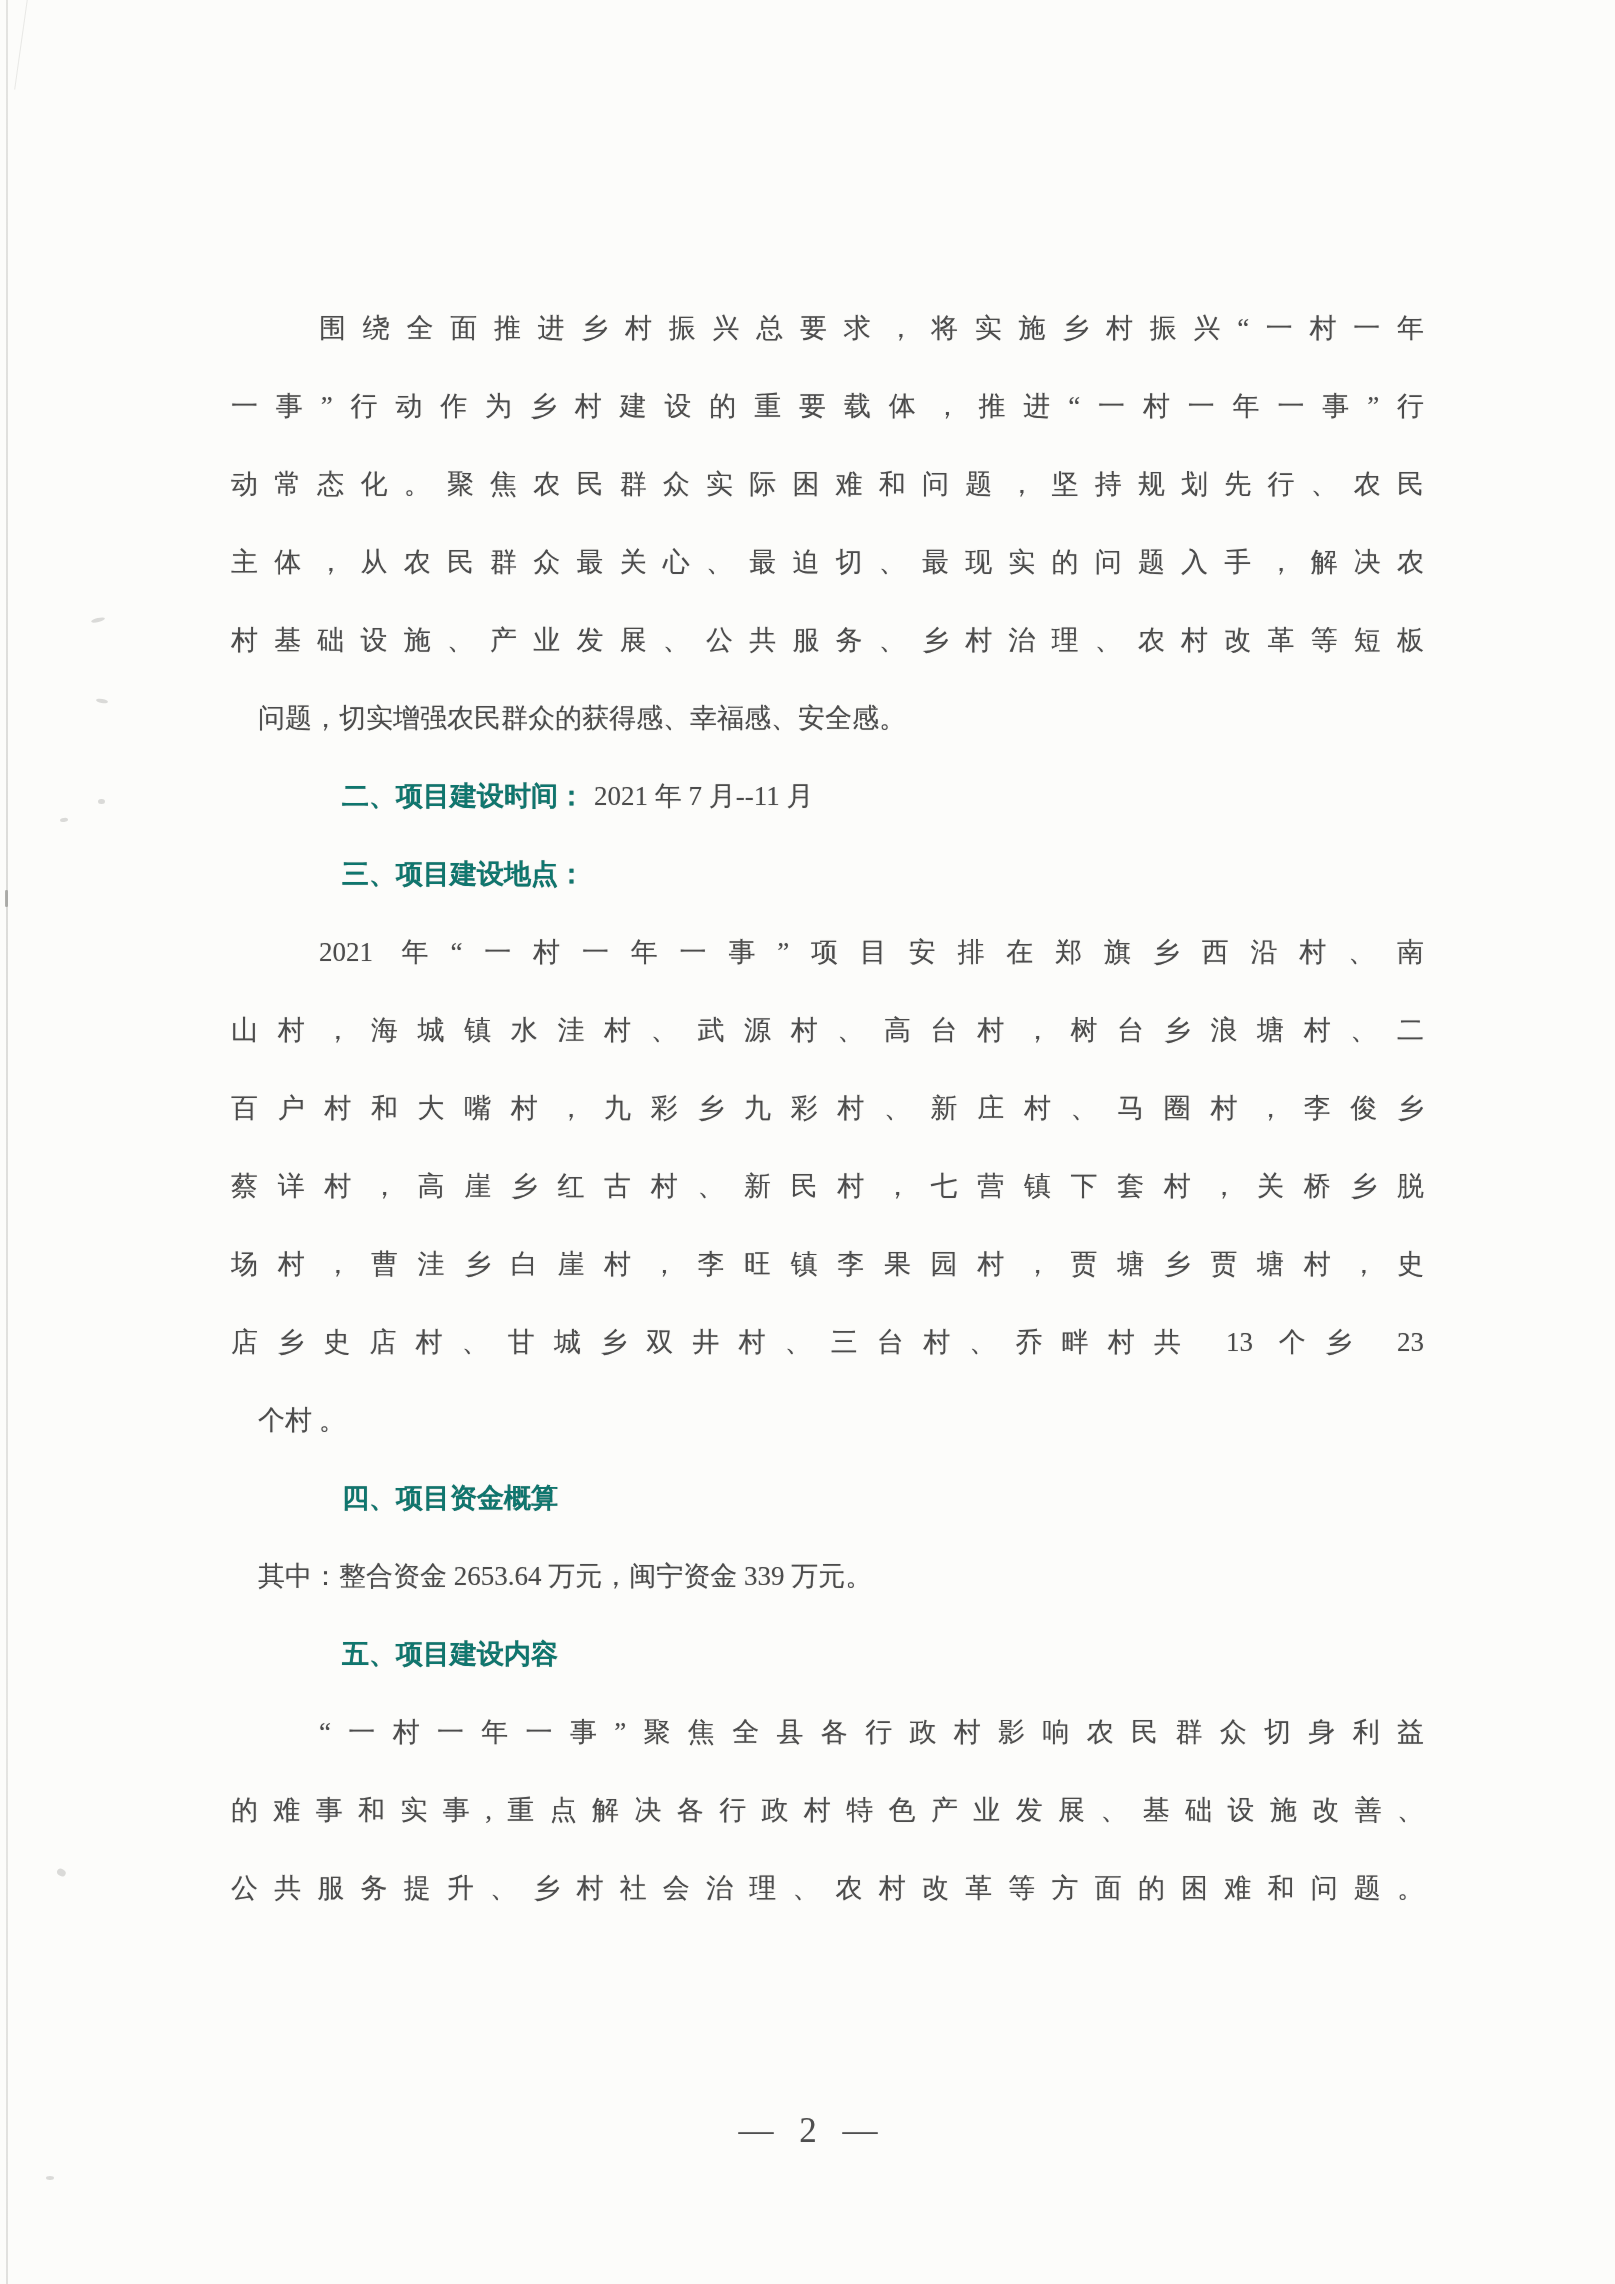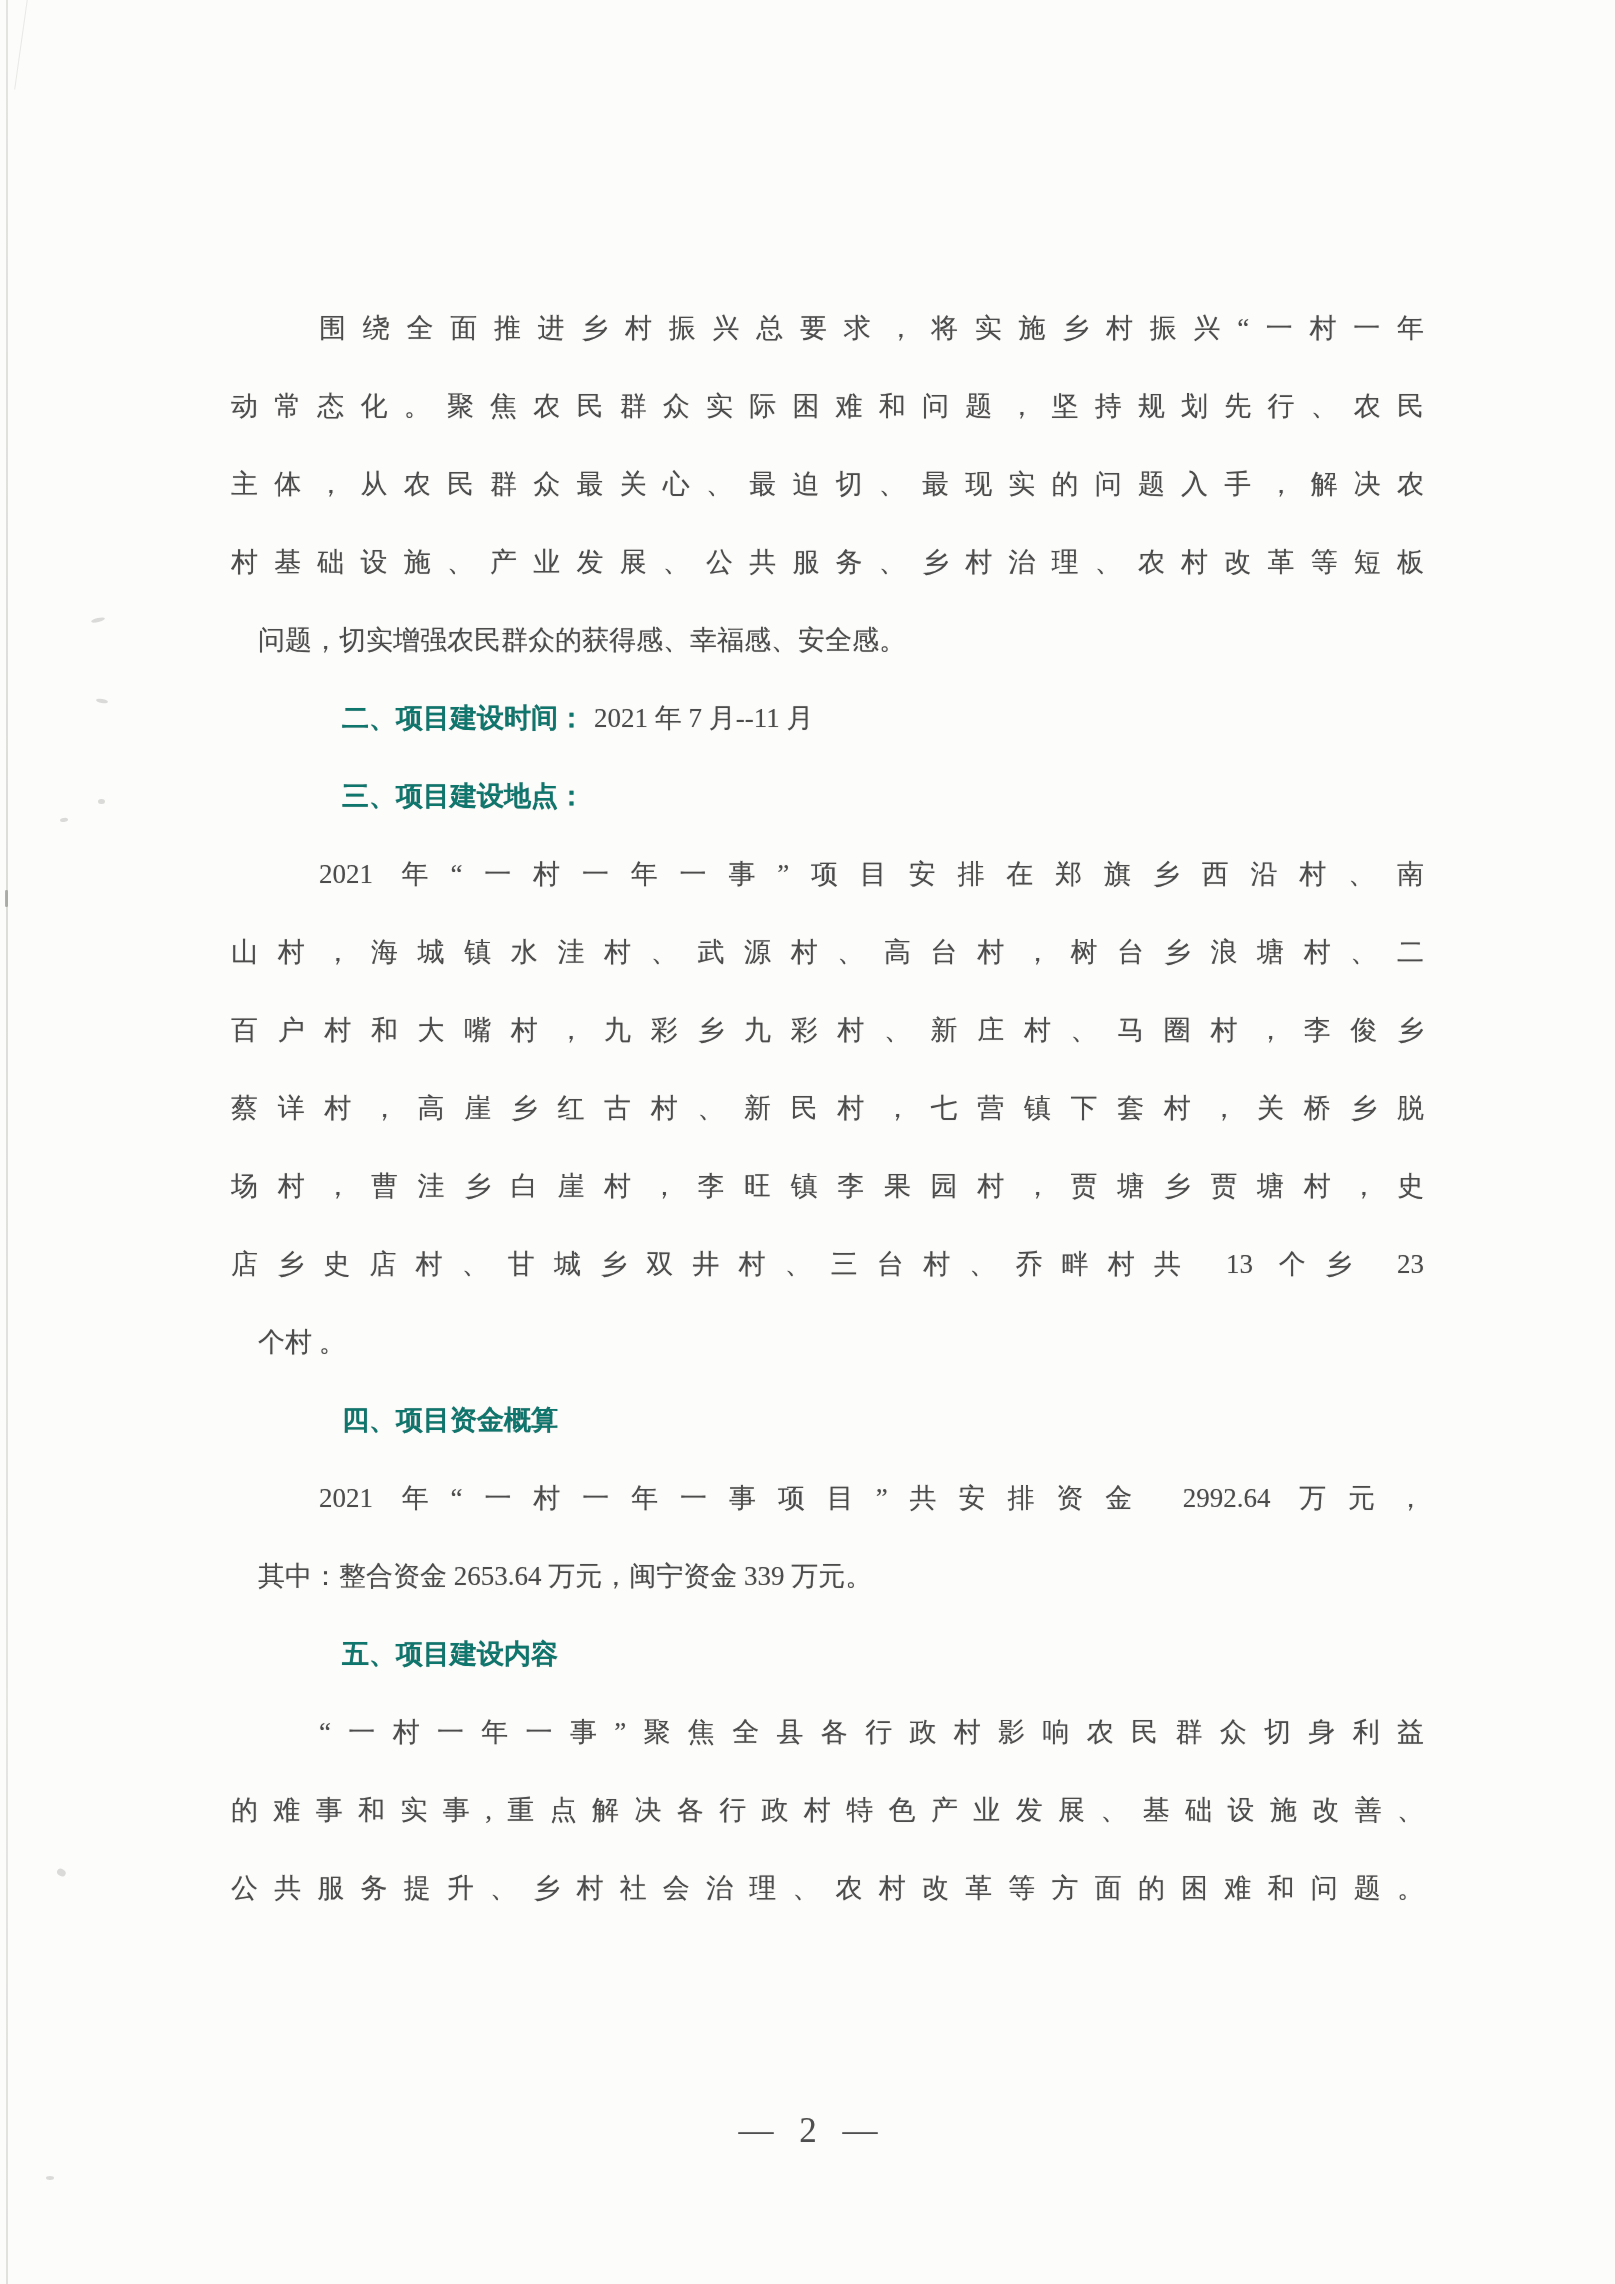--- a/index.html
+++ b/index.html
@@ -125,20 +125,21 @@
   <div class="speck s1"></div>
   <div class="speck s2"></div>
   <div class="speck s3"></div>
   <div class="speck s4"></div>
   <div class="speck s5"></div>
   <div class="speck s6"></div>
 
   <div class="content">
 
     <div class="ln indent">围绕全面推进乡村振兴总要求，将实施乡村振兴“一村一年</div>
+    <div class="ln">一事”行动作为乡村建设的重要载体，推进“一村一年一事”行</div>
     <div class="ln">动常态化。聚焦农民群众实际困难和问题，坚持规划先行、农民</div>
     <div class="ln">主体，从农民群众最关心、最迫切、最现实的问题入手，解决农</div>
     <div class="ln">村基础设施、产业发展、公共服务、乡村治理、农村改革等短板</div>
     <div class="ln end">问题，切实增强农民群众的获得感、幸福感、安全感。</div>
 
     <div class="ln heading">
       <span class="h-label">二、项目建设时间：</span><span class="h-value">2021 年 7 月--11 月</span>
     </div>
 
     <div class="ln heading">
@@ -148,21 +149,20 @@
     <div class="ln">山村，海城镇水洼村、武源村、高台村，树台乡浪塘村、二</div>
     <div class="ln">百户村和大嘴村，九彩乡九彩村、新庄村、马圈村，李俊乡</div>
     <div class="ln">蔡详村，高崖乡红古村、新民村，七营镇下套村，关桥乡脱</div>
     <div class="ln">场村，曹洼乡白崖村，李旺镇李果园村，贾塘乡贾塘村，史</div>
     <div class="ln">店乡史店村、甘城乡双井村、三台村、乔畔村共 13 个乡 23</div>
     <div class="ln end">个村 。</div>
 
     <div class="ln heading">
       <span class="h-label">四、项目资金概算</span>
     </div>
-    <div class="ln indent">2021 年“一村一年一事项目”共安排资金 2992.64 万元，</div>
     <div class="ln end">其中：整合资金 2653.64 万元，闽宁资金 339 万元。</div>
 
     <div class="ln heading">
       <span class="h-label">五、项目建设内容</span>
     </div>
     <div class="ln indent">“一村一年一事”聚焦全县各行政村影响农民群众切身利益</div>
     <div class="ln">的难事和实事,重点解决各行政村特色产业发展、基础设施改善、</div>
     <div class="ln">公共服务提升、乡村社会治理、农村改革等方面的困难和问题。</div>
 
   </div>

